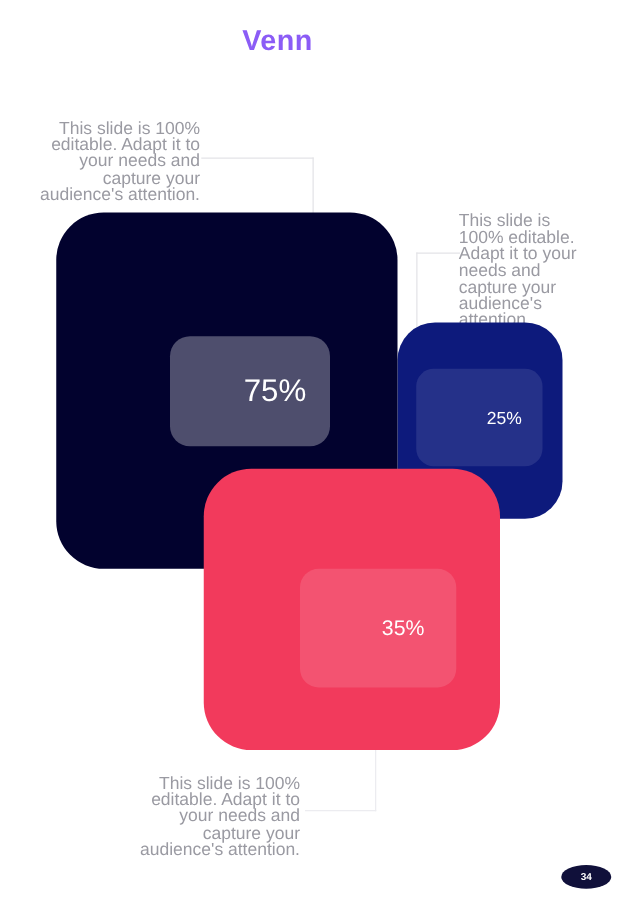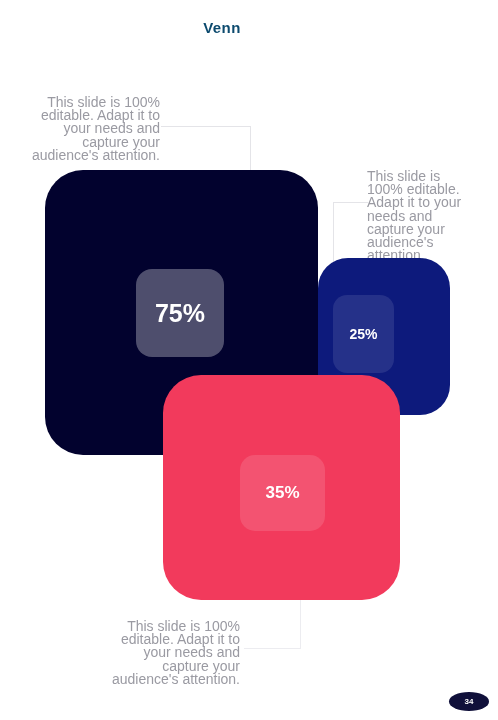--- a/index.html
+++ b/index.html
@@ -24,23 +24,23 @@
     background: #ffffff;
   }
 
   
   .page-title {
     position: absolute;
     left: 0;
     top: 19px;
     width: 444px;
     text-align: center;
-    font-size: 15px;
+    font-size: 23px;
     font-weight: bold;
-    color: #0c4a6e;
+    color: #8b5cf6;
     letter-spacing: 0.4px;
   }
 
   
   .connector {
     position: absolute;
     background: transparent;
     pointer-events: none;
   }
   
@@ -102,21 +102,22 @@
     position: absolute;
     border-radius: 38px;
   }
   .sq-inner {
     position: absolute;
     border-radius: 16px;
     display: flex;
     align-items: center;
     justify-content: center;
     color: #ffffff;
-    font-weight: bold;
+    font-weight: normal;
+    padding-left: 40px;
   }
 
   .sq-navy {
     left: 45px;
     top: 170px;
     width: 273px;
     height: 285px;
     background: #02022e;
     z-index: 3;
   }
@@ -153,21 +154,21 @@
     top: 375px;
     width: 237px;
     height: 225px;
     background: #f23a5c;
     z-index: 4;
   }
   .sq-pink .sq-inner {
     left: 77px;
     top: 80px;
     width: 85px;
-    height: 76px;
+    height: 95px;
     background: rgba(255,255,255,0.13);
     font-size: 17px;
     border-radius: 15px;
   }
 
   
   .page-badge {
     position: absolute;
     right: 9px;
     bottom: 9px;

